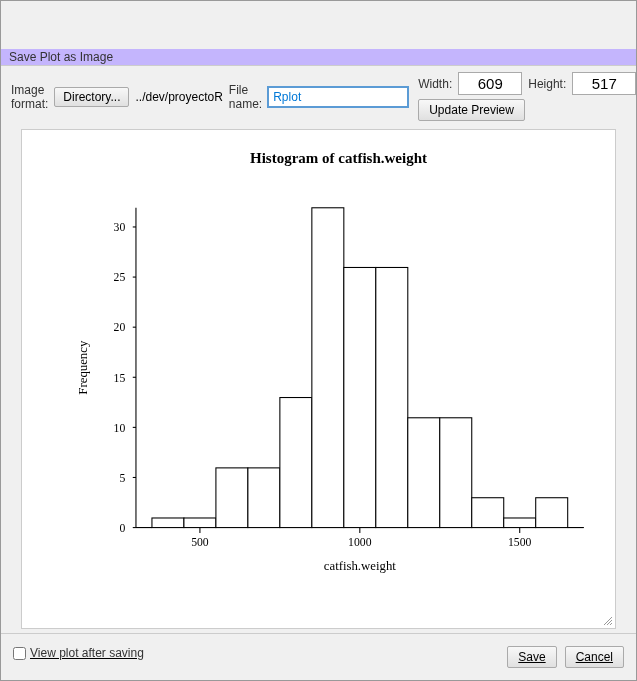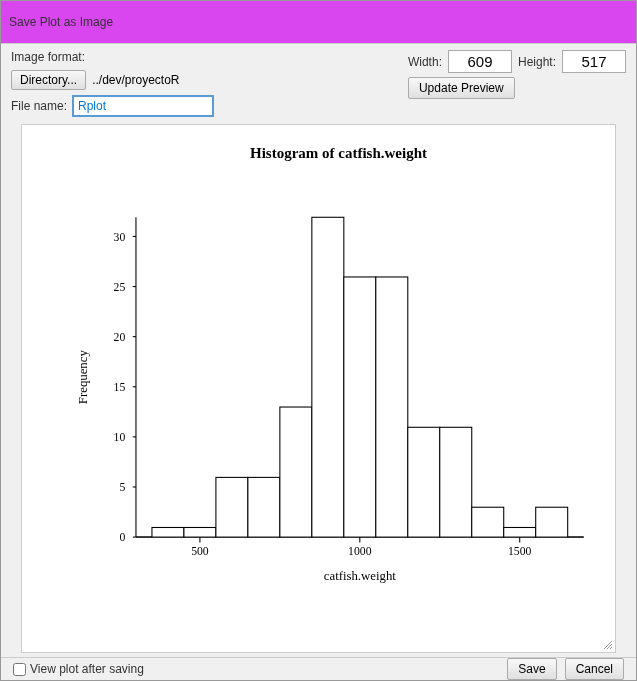--- a/index.html
+++ b/index.html
@@ -13,25 +13,26 @@
     }
     .window {
       width: 637px;
       height: 681px;
       background: #f0f0f0;
       border: 1px solid #999;
       display: flex;
       flex-direction: column;
     }
     .title-bar {
-      background: #d946ef;
-      padding: 14px 8px;
+      background: #c4b5fd;
+      padding: 1px 8px;
       font-size: 12px;
       border-bottom: 1px solid #ccc;
       color: #333;
+      margin-top: 48px;
     }
     .label {
       font-size: 12px;
       color: #333;
     }
     .select-box {
       appearance: none;
       -webkit-appearance: none;
       border: 1px solid #aaa;
       background: white;
@@ -75,21 +76,21 @@
       cursor: pointer;
       border-radius: 2px;
     }
     .top-section {
       display: flex;
       padding: 6px 10px 4px 10px;
       gap: 10px;
     }
     .left-col {
       display: flex;
-      flex-direction: column;
+      flex-direction: row;
       gap: 6px;
       flex: 1;
     }
     .right-col {
       display: flex;
       flex-direction: column;
       align-items: flex-start;
       gap: 4px;
     }
     .row {
@@ -139,24 +140,25 @@
       margin-bottom: 8px;
       font-family: serif;
     }
     svg.histogram {
       width: 100%;
       height: 100%;
       overflow: visible;
     }
     .bottom-bar {
       display: flex;
-      align-items: center;
+      align-items: flex-start;
       justify-content: space-between;
-      padding: 0 12px;
+      padding: 12px 12px;
       border-top: 1px solid #ccc;
+      text-decoration: underline;
     }
     .bottom-right {
       display: flex;
       gap: 8px;
     }
     .resize-handle {
       position: absolute;
       bottom: 2px;
       right: 2px;
       width: 12px;

